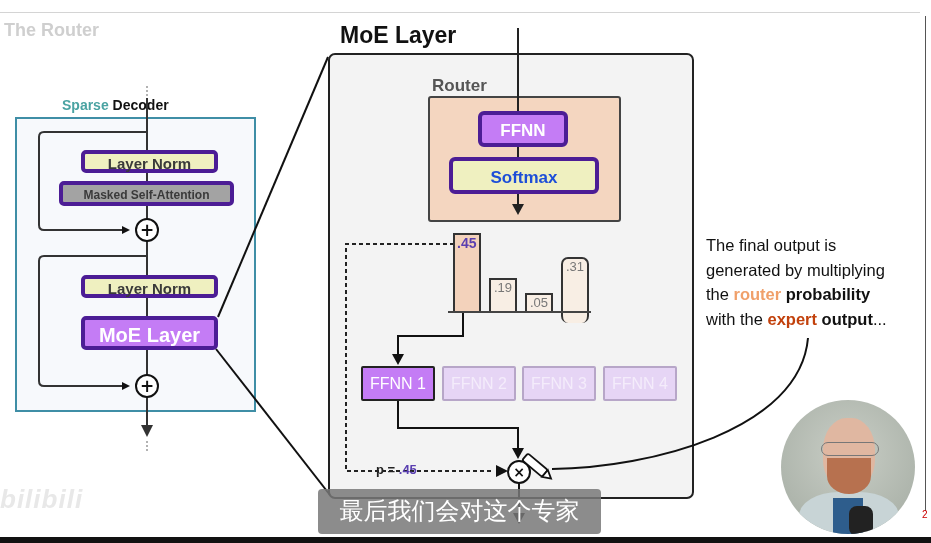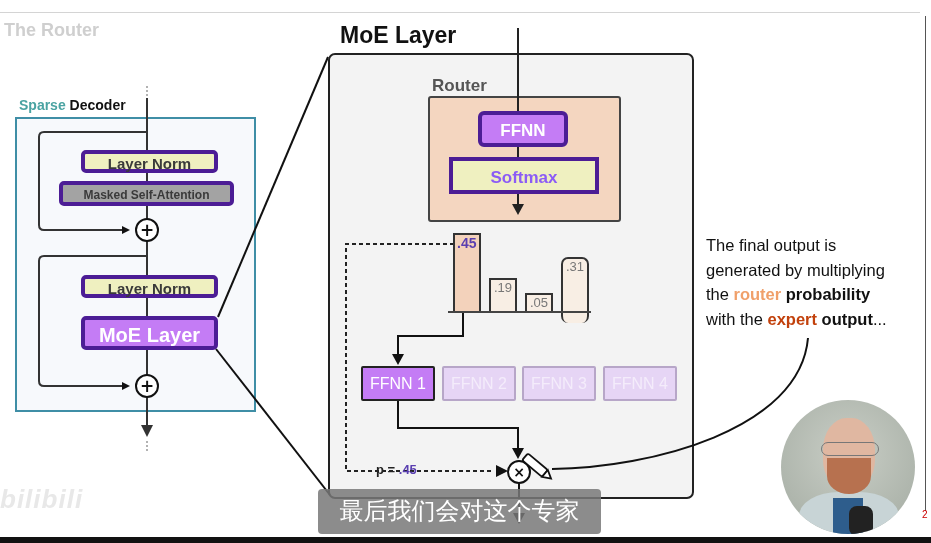--- a/index.html
+++ b/index.html
@@ -7,36 +7,36 @@
       width: 931px; height: 543px; position: relative; overflow: hidden;
       background: #ffffff;
       font-family: "Liberation Sans", "DejaVu Sans", sans-serif;
     }
     .topline { position: absolute; left: 0; top: 12px; width: 920px; height: 1px; background: #d4d4d4; }
     .rightline { position: absolute; left: 925px; top: 16px; width: 1px; height: 495px; background: #555; }
     .slide-title { position: absolute; left: 4px; top: 20px; font-size: 18px; font-weight: bold; color: #cfcfcf; }
 
     
     .dec-title { position: absolute; left: 19px; top: 97px; font-size: 14px; font-weight: bold; }
-    .dec-title .sp { color: #4aa3a2; }
+    .dec-title .sp { color: #4aa3a2; margin-left: 43px; }
     .dec-title .dc { color: #111; }
     .dec-box { position: absolute; left: 15px; top: 117px; width: 241px; height: 295px; border: 2px solid #3f8ea6; background: #f7f9fc; box-sizing: border-box; }
     .pill { position: absolute; box-sizing: border-box; border: 4px solid #4c1d95; border-radius: 5px; text-align: center; font-weight: bold; color: #3a3a3a; }
     .ln1 { left: 81px; top: 150px; width: 137px; height: 23px; background: #eff0c0; font-size: 15px; line-height: 19px; }
     .msa { left: 59px; top: 181px; width: 175px; height: 25px; background: #a3a3a3; font-size: 12px; line-height: 21px; }
     .ln2 { left: 81px; top: 275px; width: 137px; height: 23px; background: #eff0c0; font-size: 15px; line-height: 19px; }
     .moe-small { left: 81px; top: 316px; width: 137px; height: 34px; background: #c47cf5; color: #fff; font-size: 20px; line-height: 30px; }
 
     
     .moe-title { position: absolute; left: 340px; top: 22px; font-size: 23px; font-weight: bold; color: #111; }
     .moe-panel { position: absolute; left: 328px; top: 53px; width: 366px; height: 446px; border: 2.5px solid #222; border-radius: 7px; background: #f3f3f3; box-sizing: border-box; }
     .router-lbl { position: absolute; left: 432px; top: 76px; font-size: 17px; font-weight: bold; color: #555; }
     .router-box { position: absolute; left: 428px; top: 96px; width: 193px; height: 126px; background: #f4d6c0; border: 2px solid #444; border-radius: 3px; box-sizing: border-box; }
     .ffnn-r { left: 478px; top: 111px; width: 90px; height: 36px; background: #c47cf5; color: #fff; font-size: 17px; line-height: 32px; border-radius: 6px; }
-    .softmax { left: 449px; top: 157px; width: 150px; height: 37px; background: #eff0c0; color: #8b5cf6; font-size: 17px; line-height: 33px; border-radius: 0; }
+    .softmax { left: 449px; top: 157px; width: 150px; height: 37px; background: #eff0c0; color: #1d4ed8; font-size: 17px; line-height: 33px; border-radius: 6px; }
 
     .bar { position: absolute; box-sizing: border-box; border: 2px solid #333; border-bottom: none; text-align: center; font-size: 13px; color: #777; }
     .bar.sel { background: #f3d2bb; color: #5a3fb0; font-weight: bold; font-size: 14px; text-align: left; padding-left: 2px; }
     .bar.oth { background: #f8eee4; }
     .baseline { position: absolute; left: 448px; top: 311px; width: 143px; height: 2px; background: #444; }
 
     .expert { position: absolute; top: 366px; width: 74px; height: 35px; box-sizing: border-box; border-radius: 2px; text-align: center; font-weight: normal; font-size: 16px; line-height: 31px; }
     .expert.active { background: #c47cf5; border: 2.5px solid #222; color: #fff; }
     .expert.inactive { background: #e6d5f5; border: 2px solid #b7a6c8; color: #f4ecfb; }
 

